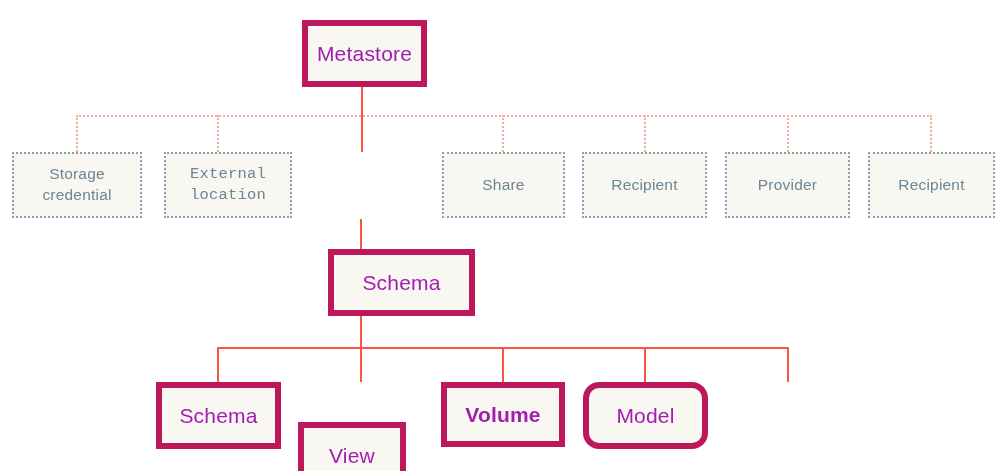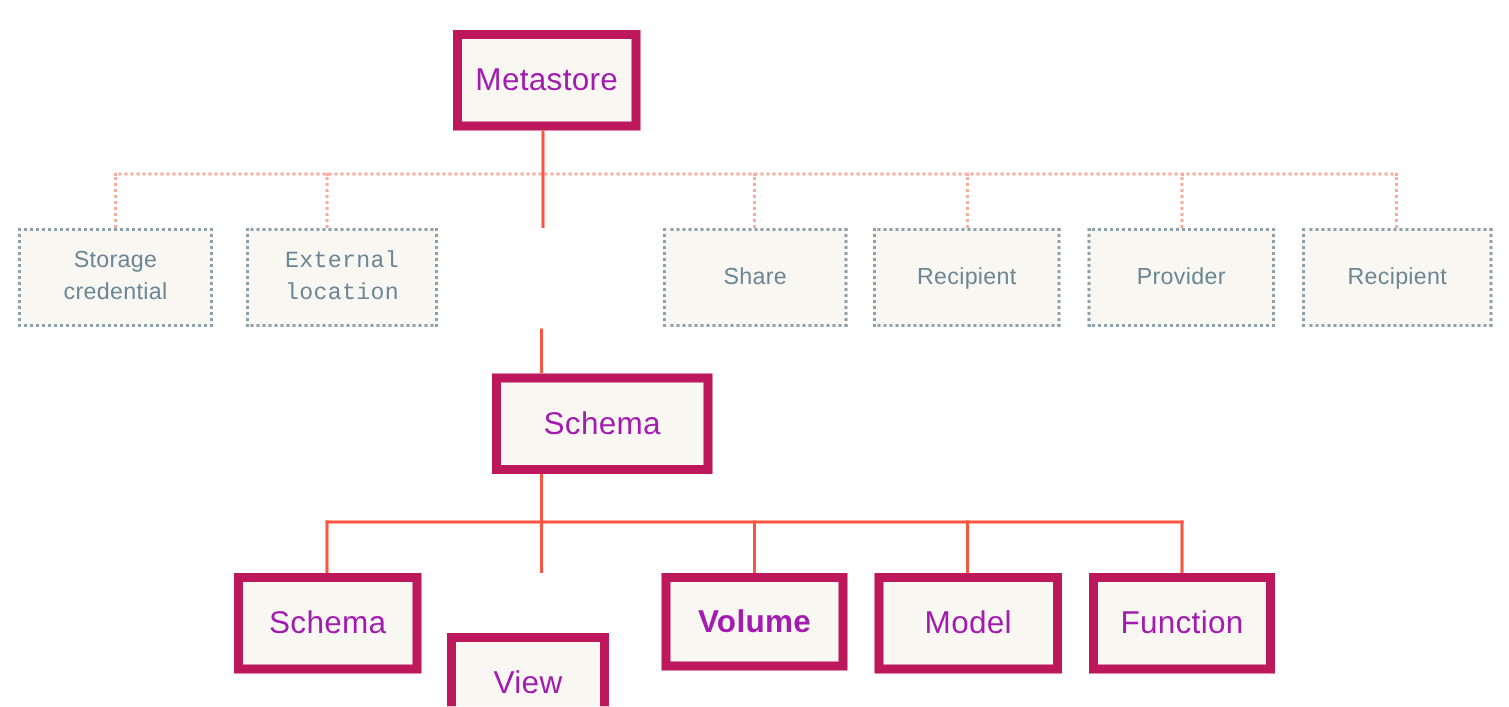--- a/index.html
+++ b/index.html
@@ -126,21 +126,18 @@
   </div>
 
   <div class="node" style="left:298px; top:382px; width:108px; height:67px;margin-top:40px;">
     <span class="lbl">View</span>
   </div>
 
   <div class="node" style="left:441px; top:382px; width:124px; height:65px;font-weight:bold;">
     <span class="lbl">Volume</span>
   </div>
 
-  <div class="node" style="left:583px; top:382px; width:125px; height:67px;">
+  <div class="node" style="left:583px; top:382px; width:125px; height:67px;border-radius:16px;">
     <span class="lbl">Model</span>
   </div>
 
-  <div class="node" style="left:726px; top:382px; width:124px; height:67px;">
-    <span class="lbl">Function</span>
-  </div>
 
 </div>
 
 </body></html>

